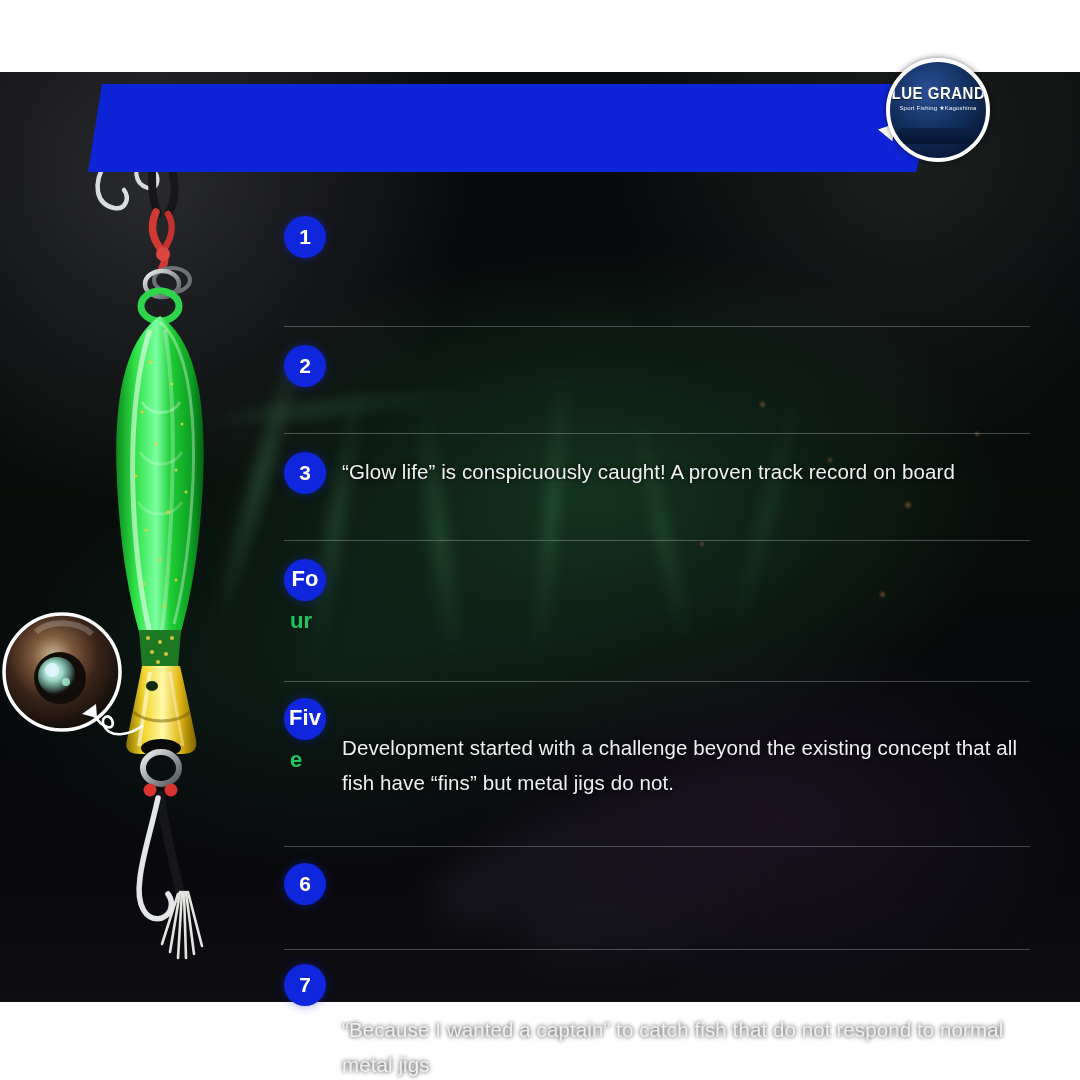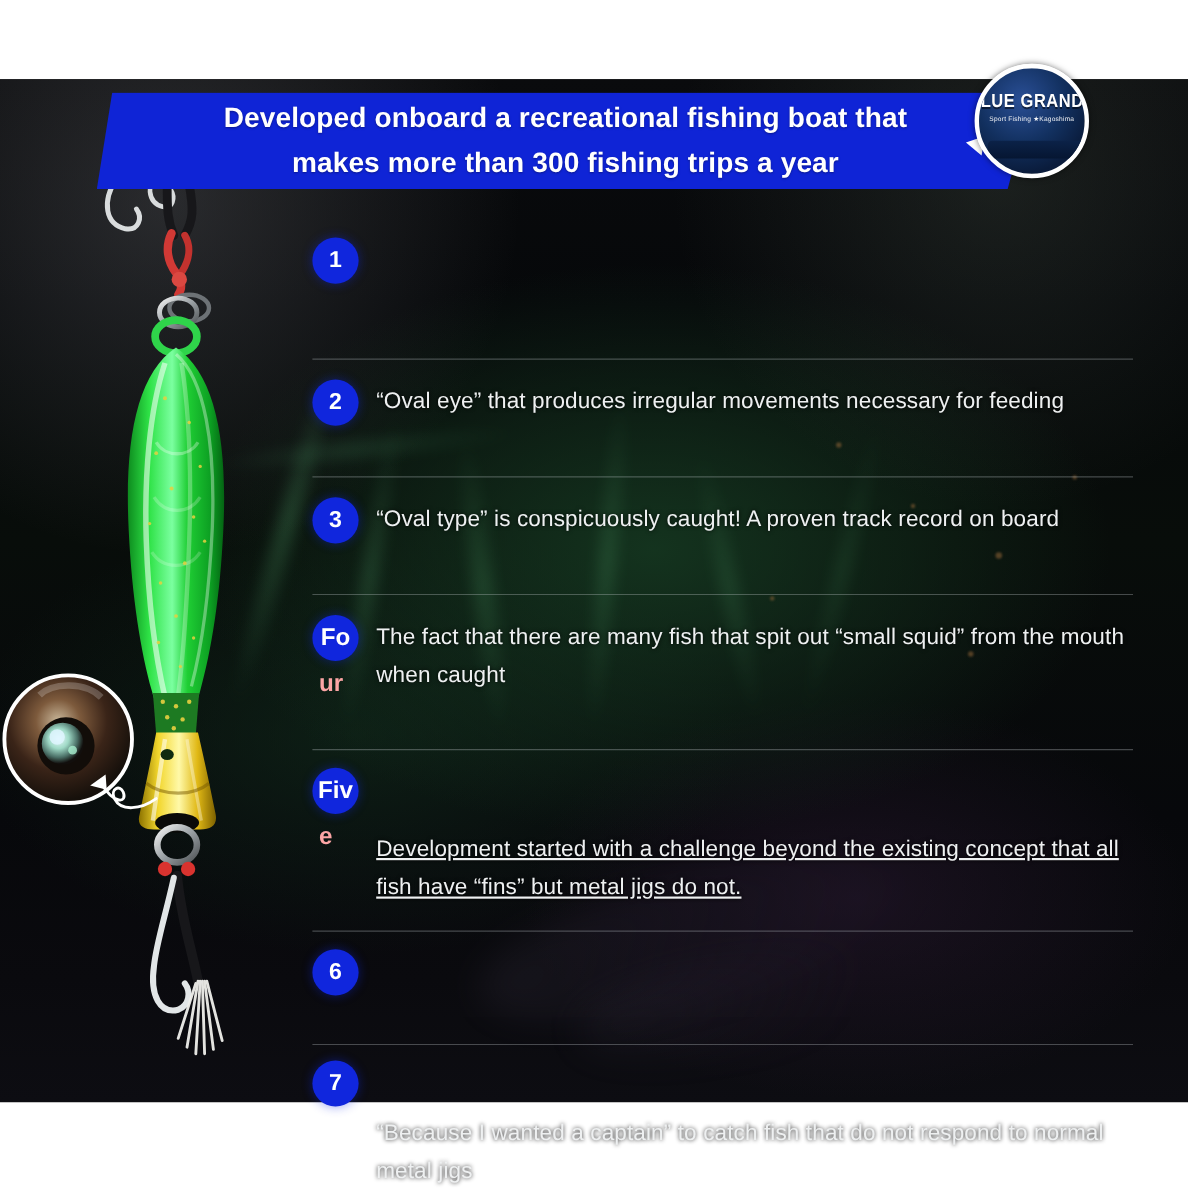--- a/index.html
+++ b/index.html
@@ -78,39 +78,39 @@
   .row:last-child{border-bottom:1px solid rgba(190,195,200,.34);}
   .badge{
     position:absolute;left:0;top:0;width:42px;height:42px;border-radius:50%;
     background:#1026dd;color:#ffffff;font-weight:bold;font-size:21px;
     display:flex;align-items:flex-start;justify-content:center;
     line-height:42px;overflow:visible;white-space:nowrap;
     box-shadow:0 0 10px rgba(16,38,221,.45);
   }
   .badge.word{font-size:22px;line-height:40px;}
   .badge.word .overflow{
-    position:absolute;left:6px;top:42px;color:#fca5a5;font-size:22px;font-weight:bold;line-height:40px;
+    position:absolute;left:6px;top:42px;color:#22c55e;font-size:22px;font-weight:bold;line-height:40px;
   }
   .row-text{
     margin-left:58px;color:#eef0f1;font-size:20.5px;line-height:35px;
     padding-right:6px;letter-spacing:.1px;
     text-shadow:0 0 4px rgba(0,0,0,.9);
   }
   
   .r1{height:110px;padding-top:18px;}
   .r1 .badge{top:18px;}
   .r2{height:86px;padding-top:20px;}
   .r2 .badge{top:18px;}
   .r3{height:86px;padding-top:20px;}
   .r3 .badge{top:18px;}
   .r4{height:120px;padding-top:20px;}
   .r4 .badge{top:18px;}
   .r5{height:142px;padding-top:22px;}
   .r5 .badge{top:16px;}
-  .r5 .row-text{margin-top:50px;text-decoration:underline;}
+  .r5 .row-text{margin-top:26px;}
   .r6{height:82px;padding-top:20px;}
   .r6 .badge{top:16px;}
   .r7{height:150px;padding-top:20px;}
   .r7 .badge{top:14px;}
   .r7 .row-text{margin-top:42px;}
 </style>
 </head>
 <body>
 
 <div class="page">
@@ -288,54 +288,48 @@
         <path d="M36 560 C 48 548, 78 548, 92 562" fill="none" stroke="rgba(255,255,255,.22)" stroke-width="6"></path>
 
         <path d="M92 640 C 104 660, 116 658, 112 648 C 109 641, 100 645, 104 654
                  C 110 666, 128 664, 142 654" fill="none" stroke="#ffffff" stroke-width="2.6" stroke-linecap="round"></path>
         <path d="M96 632 L 82 642 L 97 646 Z" fill="#ffffff"></path>
       </g>
     </svg>
   </div>
 
   <div class="banner"></div>
-  <div class="banner-text">
-    <span>Developed onboard a recreational fishing boat that</span>
-    <span>makes more than 300 fishing trips a year</span>
-  </div>
 
   <div class="logo-tail"></div>
   <div class="logo">
     <div class="logo-shelf"></div>
     <div class="logo-main">BLUE GRANDE</div>
     <div class="logo-sub">Sport Fishing ★Kagoshima</div>
   </div>
 
   <div class="list">
 
     <div class="row r1">
       <div class="badge">1</div>
     </div>
 
     <div class="row r2">
       <div class="badge">2</div>
-      <div class="row-text">“Oval eye” that produces irregular movements necessary for feeding</div>
     </div>
 
     <div class="row r3">
       <div class="badge">3</div>
-      <div class="row-text">“Oval type” is conspicuously caught! A proven track record on board</div>
+      <div class="row-text">“Glow life” is conspicuously caught! A proven track record on board</div>
     </div>
 
     <div class="row r4">
       <div class="badge word">
         <span>Fo</span>
         <span class="overflow">ur</span>
       </div>
-      <div class="row-text">The fact that there are many fish that spit out “small squid” from the mouth when caught</div>
     </div>
 
     <div class="row r5">
       <div class="badge word">
         <span>Fiv</span>
         <span class="overflow">e</span>
       </div>
       <div class="row-text">Development started with a challenge beyond the existing concept that all fish have “fins” but metal jigs do not.</div>
     </div>
 

